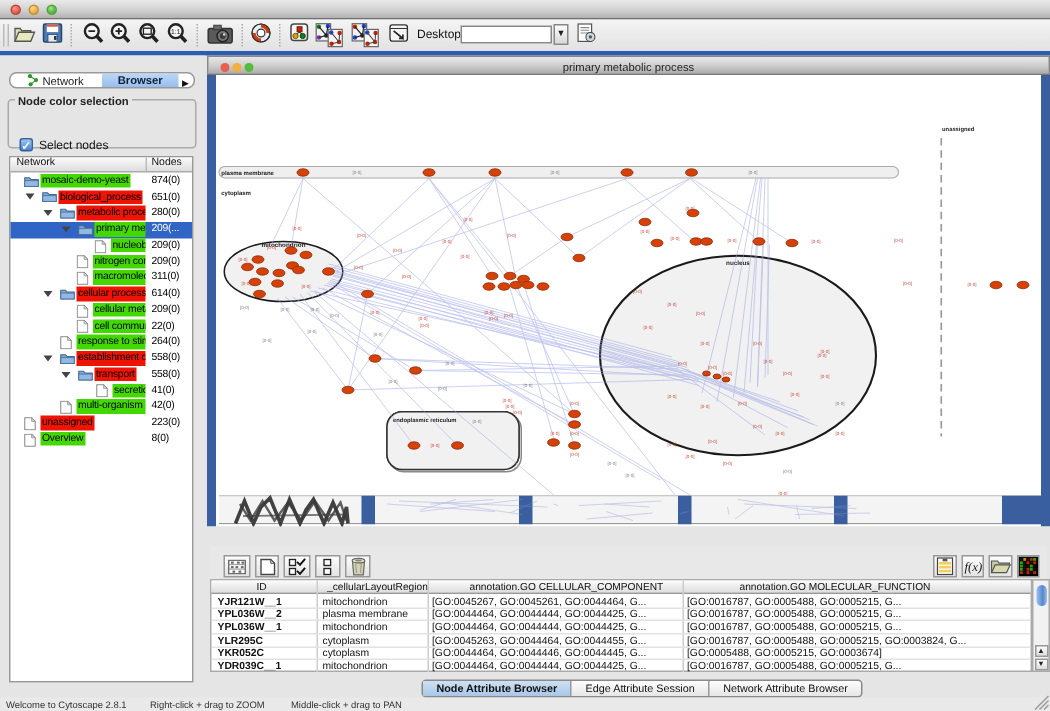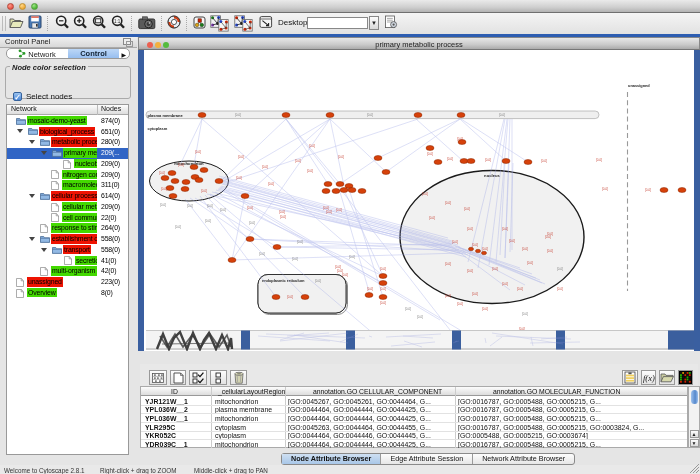--- a/index.html
+++ b/index.html
@@ -18,21 +18,21 @@
 .cphead { position:absolute; left:0; top:0; width:137px; height:11px;
   background:linear-gradient(#f0f0f0,#d8d8d8); border-bottom:1px solid #aaa; font-size:7.5px; color:#222; padding-left:5px; }
 .floatic { position:absolute; right:6px; top:1.5px; width:8px; height:7px; border:1px solid #888; background:#eee; }
 .floatic:after { content:""; position:absolute; left:1.5px; top:1.5px; width:5px; height:4px; border:1px solid #999; }
 .tabs { position:absolute; left:6px; top:11px; width:124px; height:11px; background:#fff;
   border:1px solid #999; border-radius:5px; overflow:hidden; }
 .tabnet { position:absolute; left:0; top:0; width:60px; height:11px; font-size:7.5px; color:#222; text-align:center; line-height:10px; }
 .tabmos { position:absolute; left:61px; top:0; width:51px; height:11px; font-size:7.5px; font-weight:bold; color:#123;
   background:linear-gradient(#bcd7f7,#8fb9ee); text-align:center; line-height:10px; }
 .tabarr { position:absolute; right:3px; top:2px; font-size:6px; color:#111; }
-.group { position:absolute; left:5px; top:29px; width:126px; height:33.5px; border:1px solid #aaa; border-radius:3px;font-style:italic; }
+.group { position:absolute; left:5px; top:29px; width:126px; height:33.5px; border:1px solid #aaa; border-radius:3px; }
 .grouplab { position:absolute; left:4px; top:-4px; background:#e5e5e5; padding:0 2px; font-size:7.5px; font-weight:bold; color:#222; }
 .combo { position:absolute; left:6px; top:9px; width:112px; height:12px; background:linear-gradient(#fff,#e8e8e8);
   border:1px solid #999; border-radius:3px; font-size:8px; color:#111; text-align:center; line-height:11px; }
 .combobtn { position:absolute; right:-1px; top:-1px; width:11px; height:12px; border-radius:0 3px 3px 0;
   background:linear-gradient(#7fb2f4,#3c76d2); border:1px solid #4466a0; color:#fff; font-size:4.5px; line-height:5.5px; text-align:center; }
 .cbx { position:absolute; left:13px; top:55px; width:9px; height:9px; background:linear-gradient(#9cc4f0,#4a86d8);
   border:1px solid #35629c; border-radius:2px; color:#fff; font-size:8px; line-height:9px; text-align:center; font-weight:bold; }
 .cbxlab { position:absolute; left:26px; top:55.5px; font-size:8px; color:#111; }
 .treebox { position:absolute; left:6px; top:67px; width:123px; height:351px; background:#fff; border:1px solid #999; }
 .treehead { position:absolute; left:0; top:0; width:121px; height:10px; background:linear-gradient(#fdfdfd,#ddd);
@@ -188,29 +188,28 @@
         <line x1="3" y1="3.4" x2="8.8" y2="3.4" stroke="#888" stroke-width="0.7"></line>
         <line x1="3" y1="5.2" x2="8.8" y2="5.2" stroke="#888" stroke-width="0.7"></line>
         <line x1="3" y1="7" x2="8.8" y2="7" stroke="#888" stroke-width="0.7"></line>
         <circle cx="9.6" cy="9.6" r="3" fill="#cfd6df" stroke="#444" stroke-width="0.7"></circle>
         <circle cx="9.6" cy="9.6" r="1.1" fill="#555"></circle>
       </svg></div>
   </div>
 <div class="blueline"></div>
 
 <div class="cpanel">
-  <div class="cphead">Control Panel<span class="floatic"></span></div>
   <div class="tabs">
     <div class="tabnet"><svg width="8" height="9" viewBox="0 0 8 9" style="vertical-align:-1.5px">
           <circle cx="2" cy="1.8" r="1.4" fill="#2a9a2a"></circle>
           <circle cx="6" cy="4.4" r="1.4" fill="#2a9a2a"></circle>
           <circle cx="2.4" cy="7.2" r="1.4" fill="#2a9a2a"></circle>
           <path d="M2 1.8 L6 4.4 L2.4 7.2" stroke="#2a9a2a" stroke-width="0.7" fill="none"></path>
         </svg> Network</div>
-    <div class="tabmos">Control</div>
+    <div class="tabmos">Browser</div>
     <div class="tabarr">▶</div>
   </div>
   <div class="group">
     <div class="grouplab">Node color selection</div>
   </div>
   <div class="cbx">✓</div>
     <div class="cbxlab">Select nodes</div>
   <div class="treebox">
     <div class="treehead">
         <span style="position:absolute;left:4px">Network</span>

